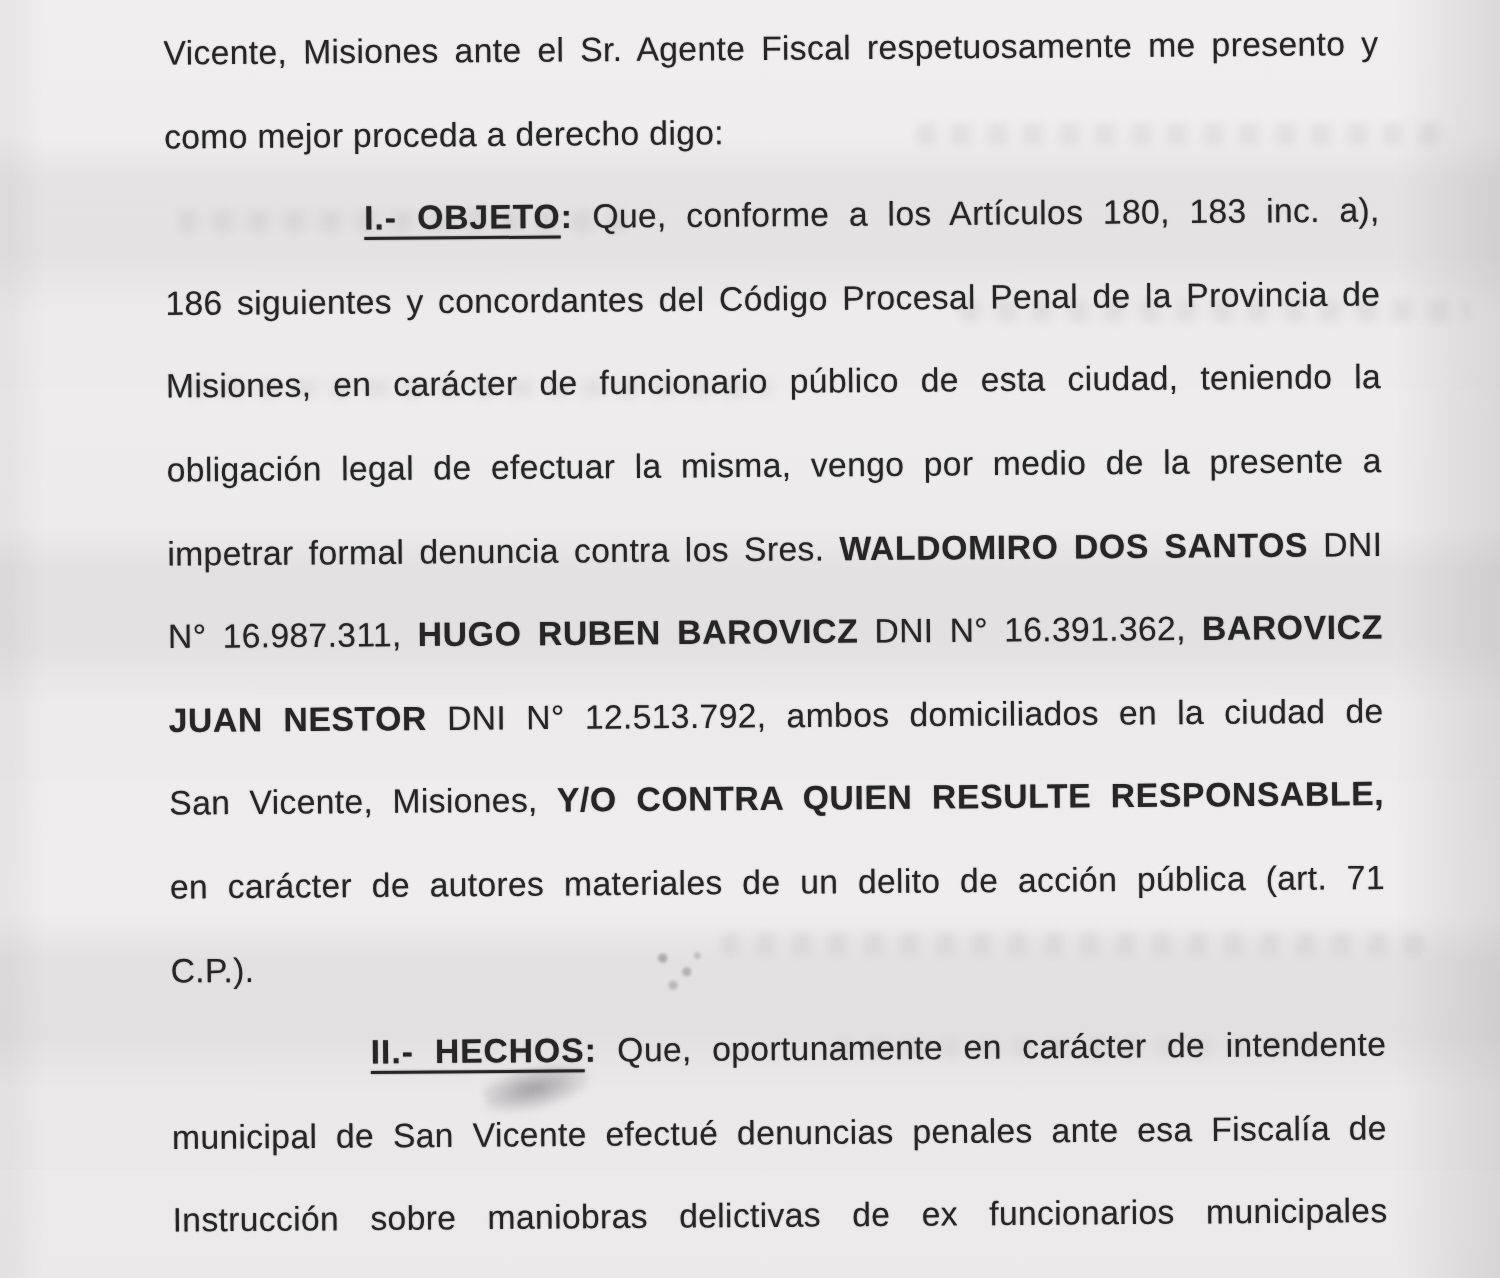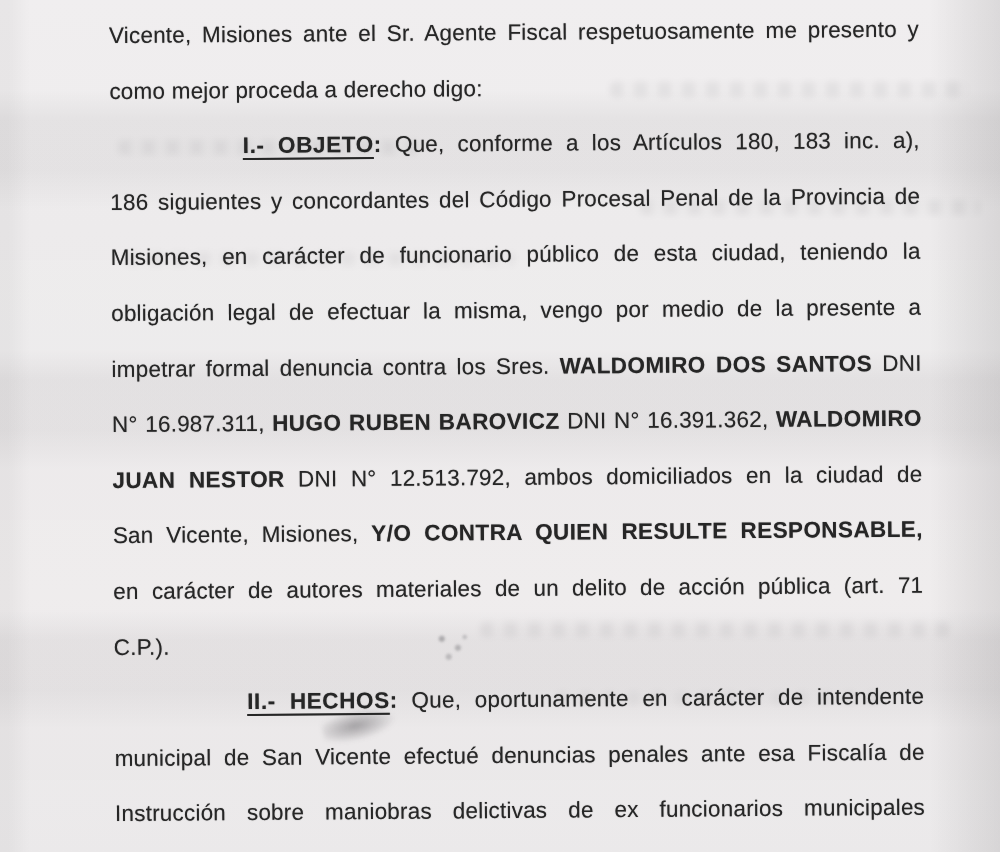--- a/index.html
+++ b/index.html
@@ -92,21 +92,21 @@
   <div class="smudge smudge-smear"></div>
 
   <div class="text-block">
       <div class="line"><span class="regular">Vicente, Misiones ante el Sr. Agente Fiscal respetuosamente me presento y</span></div>
       <div class="line end"><span class="regular">como mejor proceda a derecho digo:</span></div>
       <div class="line indent"><span class="bold-underline">I.- OBJETO</span><span class="bold">: </span><span class="regular">Que, conforme a los Artículos 180, 183 inc. a),</span></div>
       <div class="line"><span class="regular">186 siguientes y concordantes del Código Procesal Penal de la Provincia de</span></div>
       <div class="line"><span class="regular">Misiones, en carácter de funcionario público de esta ciudad, teniendo la</span></div>
       <div class="line"><span class="regular">obligación legal de efectuar la misma, vengo por medio de la presente a</span></div>
       <div class="line"><span class="regular">impetrar formal denuncia contra los Sres. </span><span class="bold">WALDOMIRO DOS SANTOS</span><span class="regular"> DNI</span></div>
-      <div class="line"><span class="regular">N° 16.987.311, </span><span class="bold">HUGO RUBEN BAROVICZ</span><span class="regular"> DNI N° 16.391.362, </span><span class="bold">WALDOMIRO</span></div>
+      <div class="line"><span class="regular">N° 16.987.311, </span><span class="bold">HUGO RUBEN BAROVICZ</span><span class="regular"> DNI N° 16.391.362, </span><span class="bold">BAROVICZ</span></div>
       <div class="line"><span class="bold">JUAN NESTOR</span><span class="regular"> DNI N° 12.513.792, ambos domiciliados en la ciudad de</span></div>
       <div class="line"><span class="regular">San Vicente, Misiones, </span><span class="bold">Y/O CONTRA QUIEN RESULTE RESPONSABLE,</span></div>
       <div class="line"><span class="regular">en carácter de autores materiales de un delito de acción pública (art. 71</span></div>
       <div class="line end"><span class="regular">C.P.).</span></div>
       <div class="line indent"><span class="bold-underline">II.- HECHOS</span><span class="bold">: </span><span class="regular">Que, oportunamente en carácter de intendente</span></div>
       <div class="line"><span class="regular">municipal de San Vicente efectué denuncias penales ante esa Fiscalía de</span></div>
       <div class="line"><span class="regular">Instrucción sobre maniobras delictivas de ex funcionarios municipales</span></div>
     </div>
 
   <div class="edge-shade"></div>

